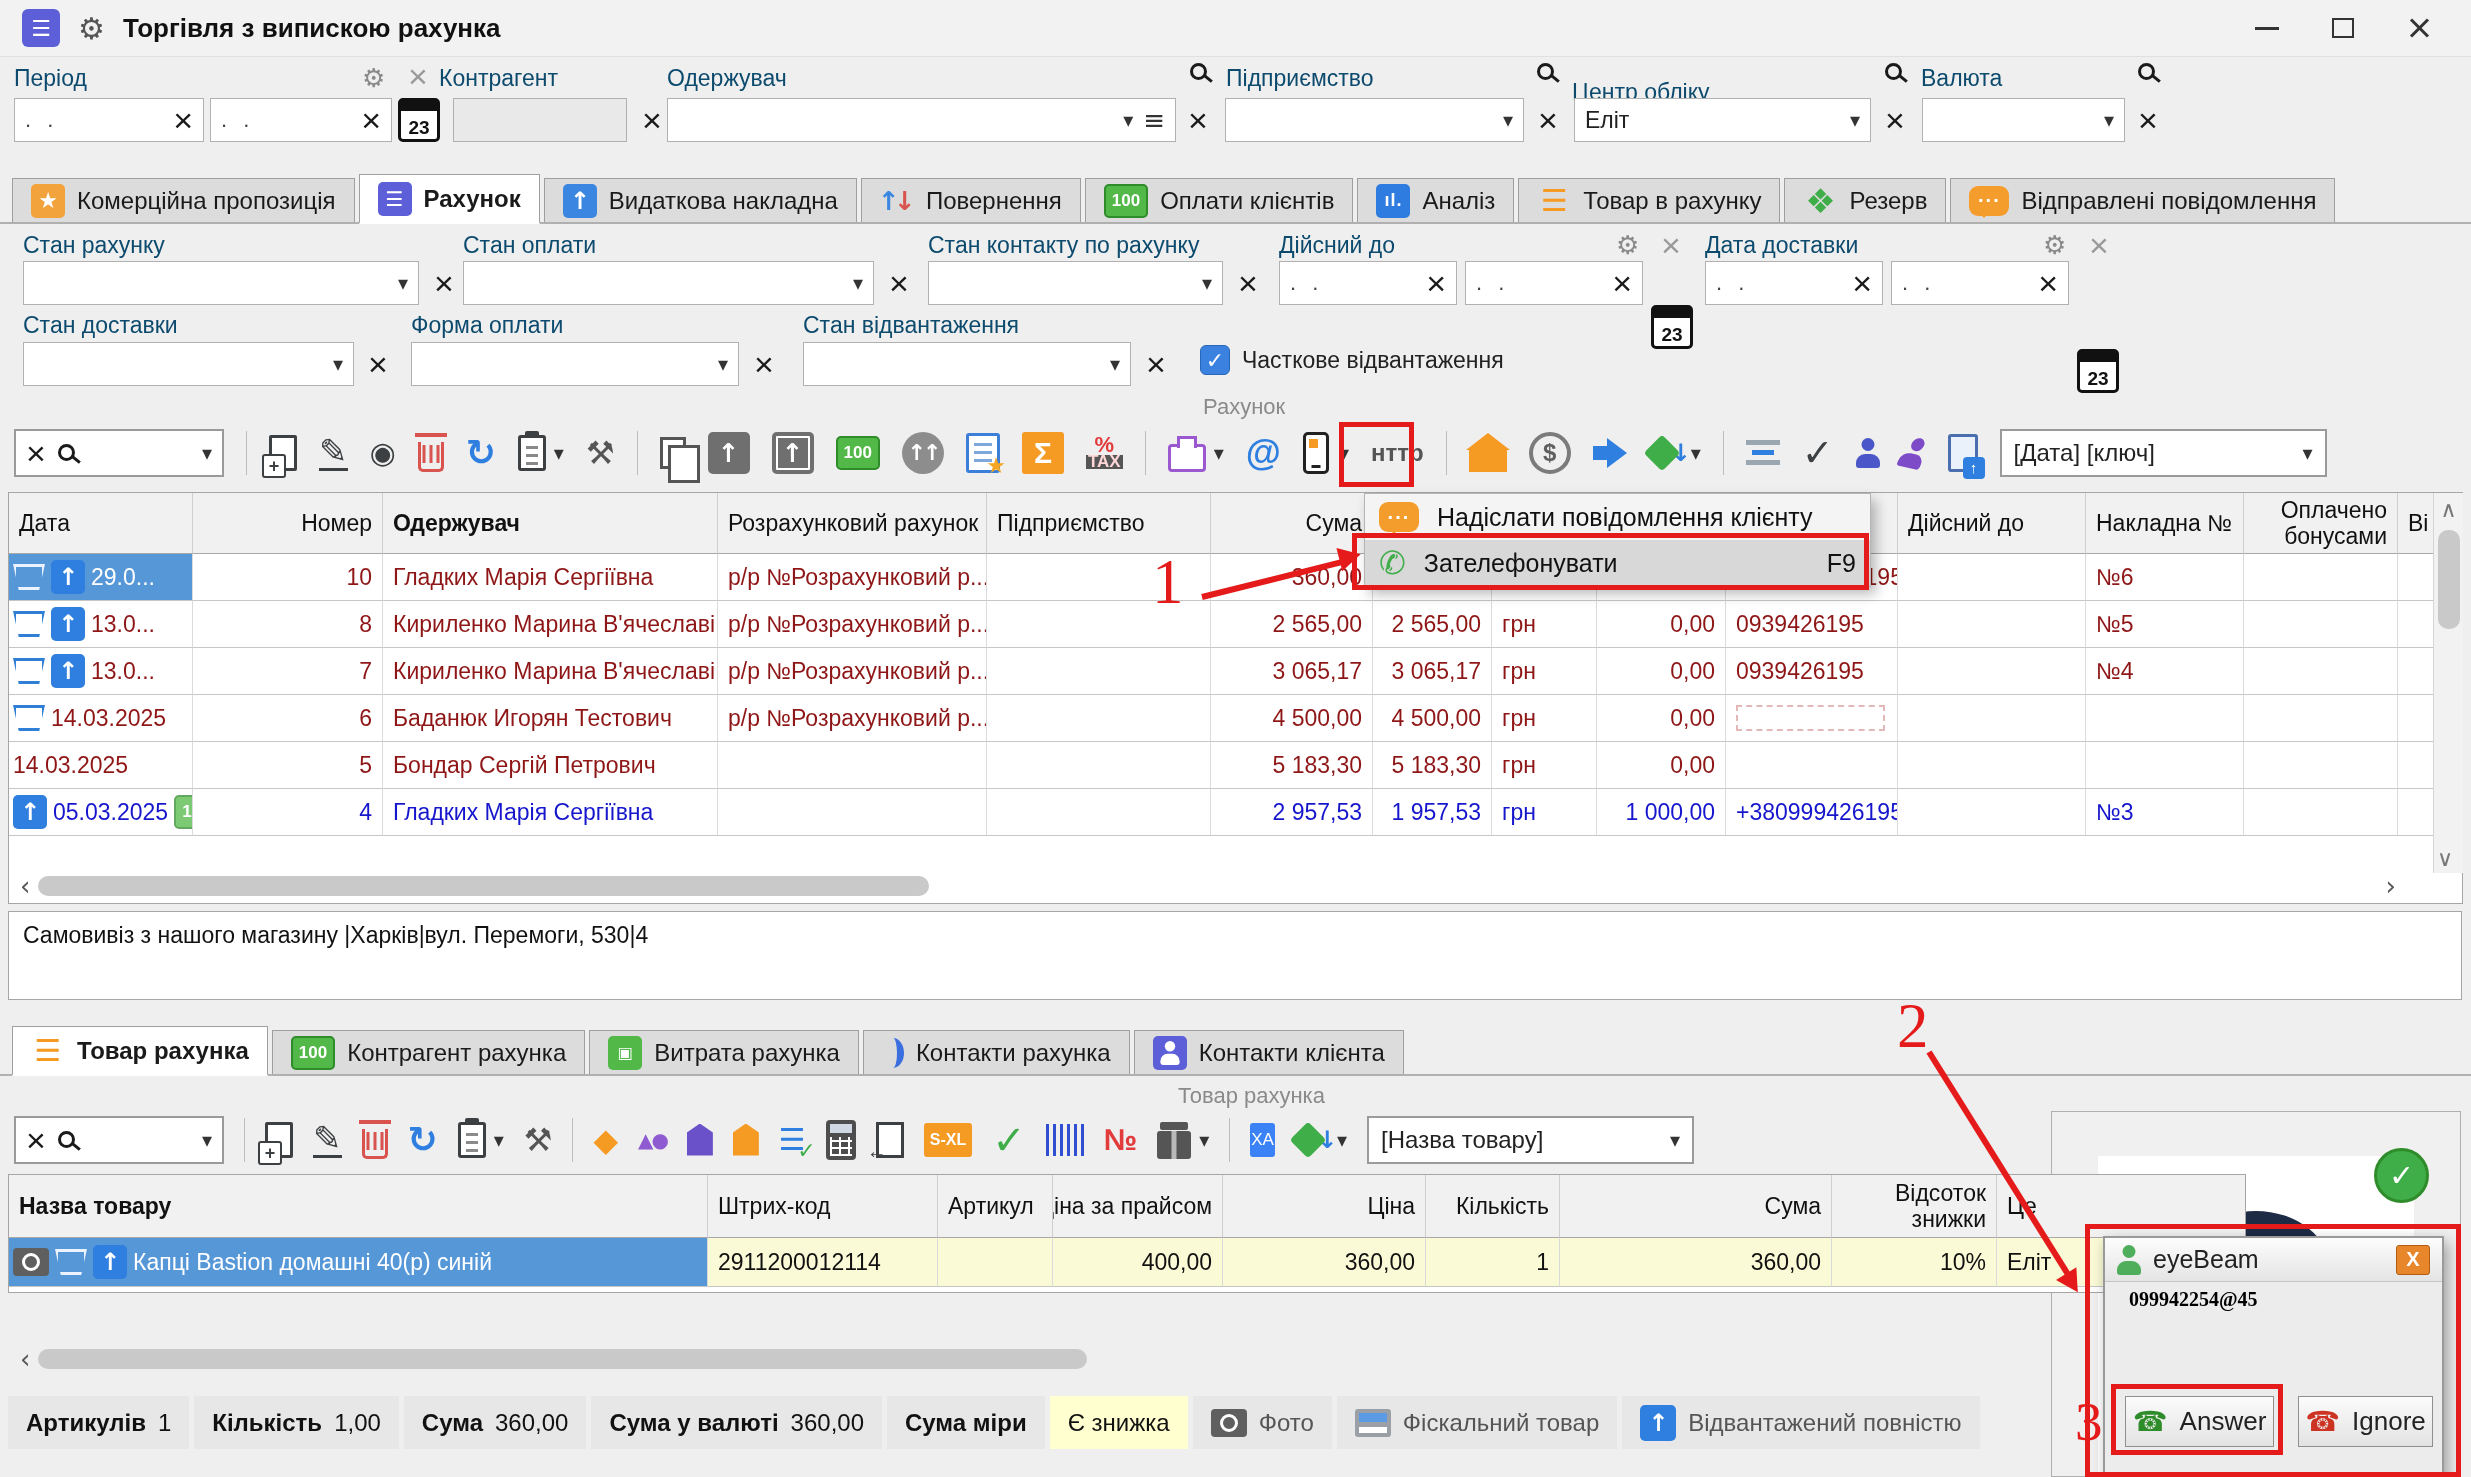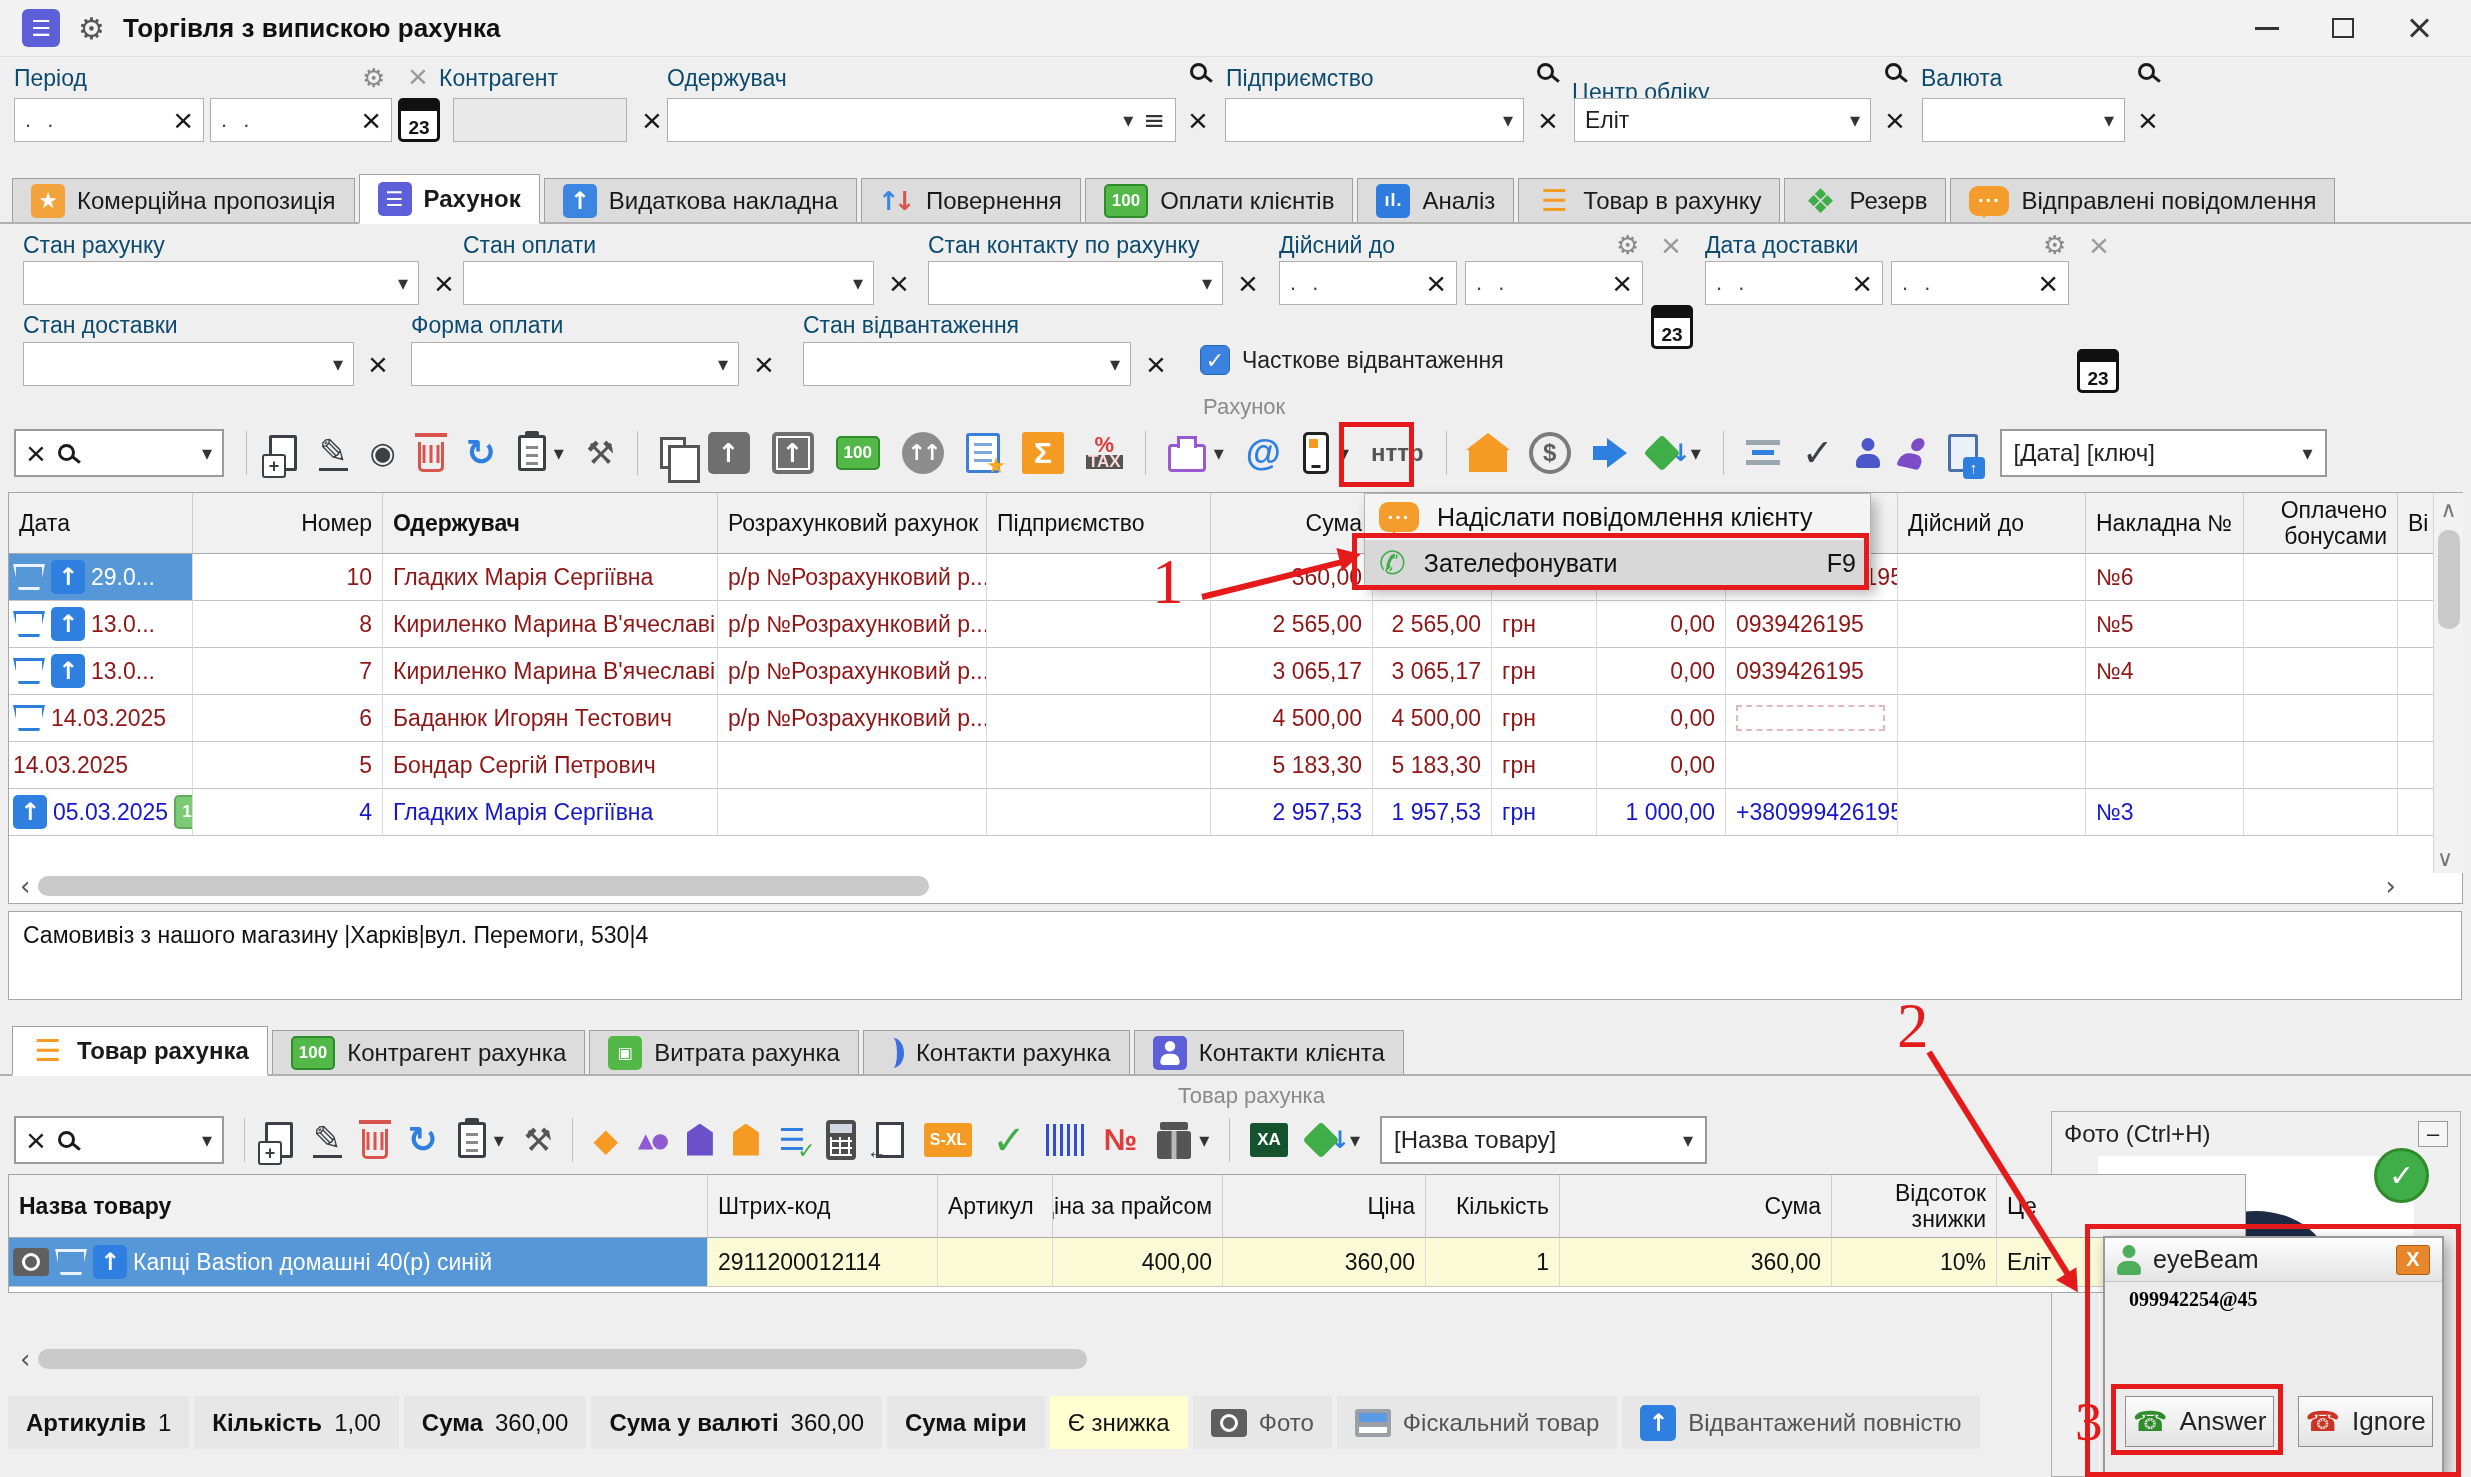--- a/index.html
+++ b/index.html
@@ -119,21 +119,21 @@
   .calc::after{content:"";position:absolute;left:4px;right:4px;bottom:4px;top:17px;background:repeating-linear-gradient(0deg,#fff 0 2px,transparent 2px 7px),repeating-linear-gradient(90deg,#fff 0 2px,transparent 2px 9px)}
   .dleft{width:28px;height:36px;border:3px solid #3c4043;background:#fff;position:relative}
   .dleft::after{content:"←";position:absolute;left:-12px;bottom:-8px;color:#3c4043;font-weight:bold;font-size:20px}
   .sxl{background:#f59a23;color:#fff;font-weight:bold;font-size:16px;padding:8px 6px;border-radius:3px}
   .gchk{color:#3fae49;font-size:40px;font-weight:bold}
   .bcode{width:38px;height:32px;background:repeating-linear-gradient(90deg,#2f4fd0 0 3px,transparent 3px 7px)}
   .numsign{color:#e23b3b;font-weight:bold;font-size:30px}
   .gift{width:34px;height:28px;background:#555;border-radius:3px;position:relative;margin-top:10px}
   .gift::before{content:"";position:absolute;left:50%;transform:translateX(-50%);top:0;bottom:0;width:5px;background:#b9b9b9}
   .gift::after{content:"";position:absolute;top:-9px;left:3px;right:3px;height:8px;background:#555;border-radius:2px}
-  .xa{background:#14532d;color:#fff;font-weight:bold;font-size:17px;padding:7px 7px;border-radius:3px}
+  .xa{background:#3b82f6;color:#fff;font-weight:normal;font-size:17px;padding:7px 1px;border-radius:3px}
   
   .seclabel{color:#8a8a8a;font-size:22px}
   
   .tblbox{background:#fff;border:1px solid #a6a6a6}
   .grid{display:grid;grid-template-columns:184px 190px 335px 269px 224px 162px 119px 105px 129px 172px 188px 158px 154px 1fr}
   .hcell{background:#f1f1f1;border-right:1px solid #cfcfcf;border-bottom:1px solid #a8a8a8;font-size:23px;color:#111;padding:0 10px;display:flex;align-items:center;height:61px;overflow:hidden;white-space:nowrap}
   .hcell.r{justify-content:flex-end;text-align:right}
   .hcell .two{line-height:1.15;text-align:right;width:100%}
   .cell{height:47px;border-right:1px solid #dadada;border-bottom:1px solid #c6c6c6;display:flex;align-items:center;padding:0 10px;font-size:23px;overflow:hidden;white-space:nowrap;background:#fff}
   .cell.r{justify-content:flex-end}
@@ -672,24 +672,20 @@
         <span class="bdown sym">↓</span>
         <span class="car sym">▾</span>
       </span>
     <span class="keycombo">
         <span>[Назва товару]</span>
         <span class="car sym">▾</span>
       </span>
   </div>
 
   <div id="photoPanel" class="abs" style="left:2051px;top:1111px;width:410px;height:366px">
-    <div class="phead">
-      <span>Фото (Ctrl+H)</span>
-      <span class="minbtn">–</span>
-    </div>
     <div class="pharea">
       <div class="silhouette"></div>
     </div>
   </div>
   <div class="greencirc sym" style="left:2374px;top:1148px">✓</div>
 
   <div class="tblbox abs" style="left:8px;top:1174px;width:2238px;height:119px">
     <div class="pgrid">
       <div class="hcell" style="font-weight:bold;height:63px">Назва товару</div>
       <div class="hcell" style="height:63px">Штрих-код</div>

